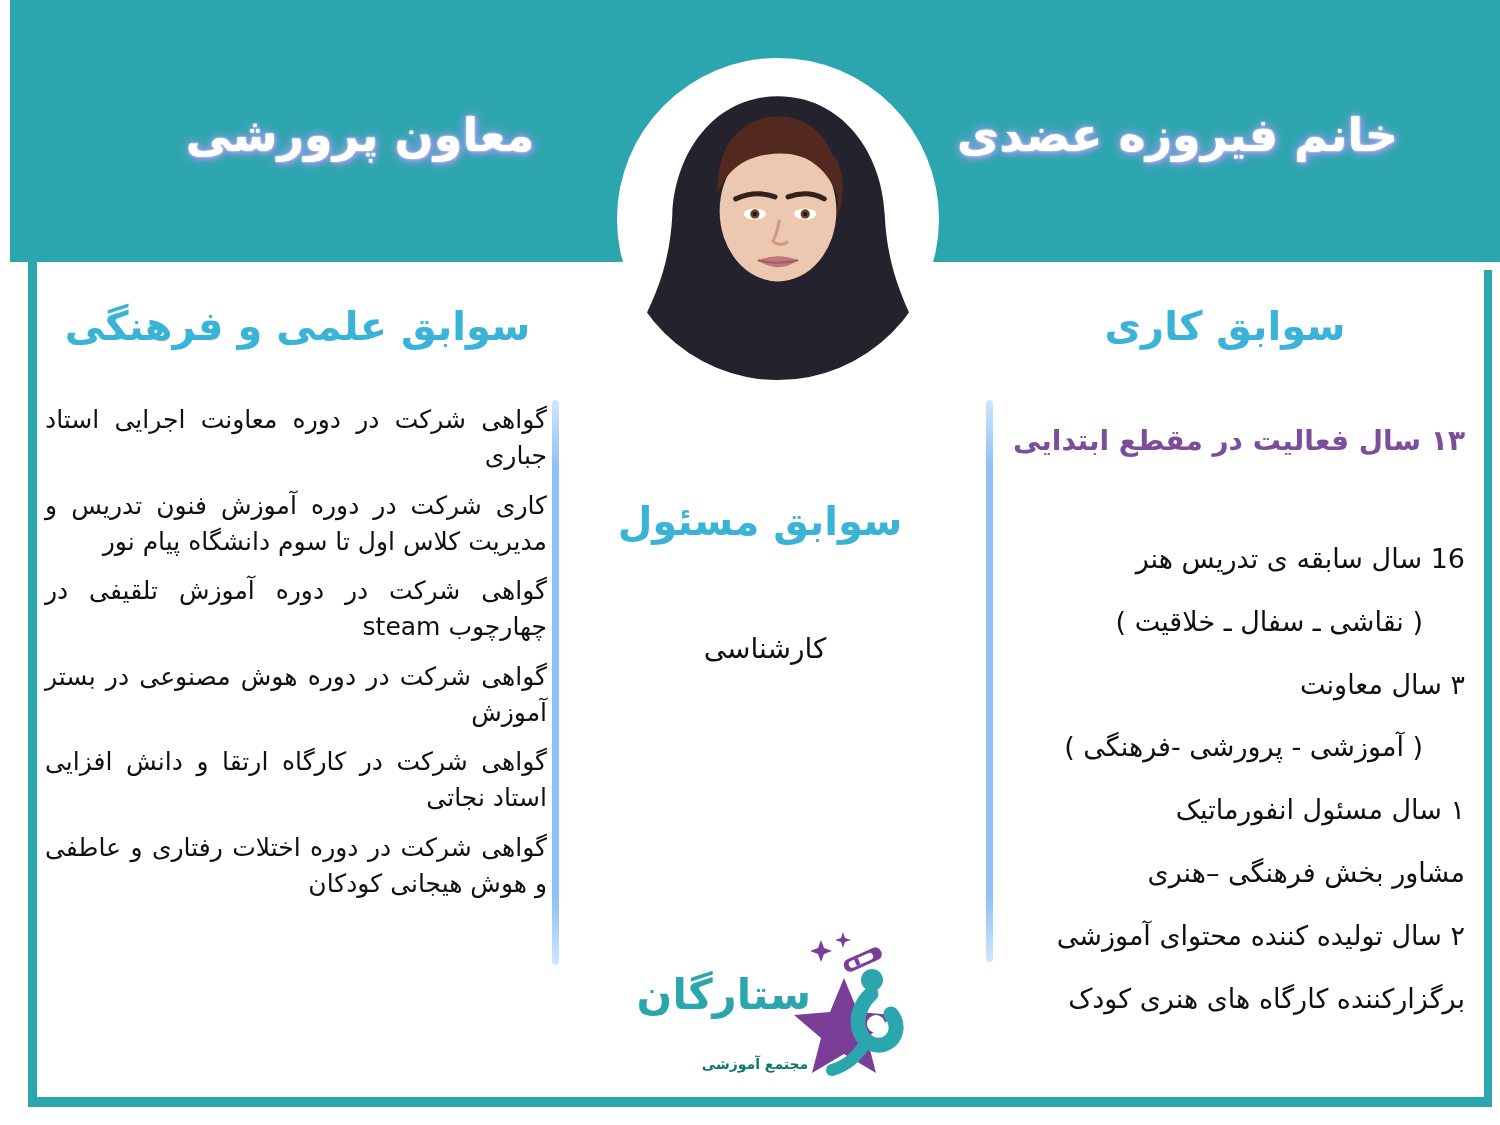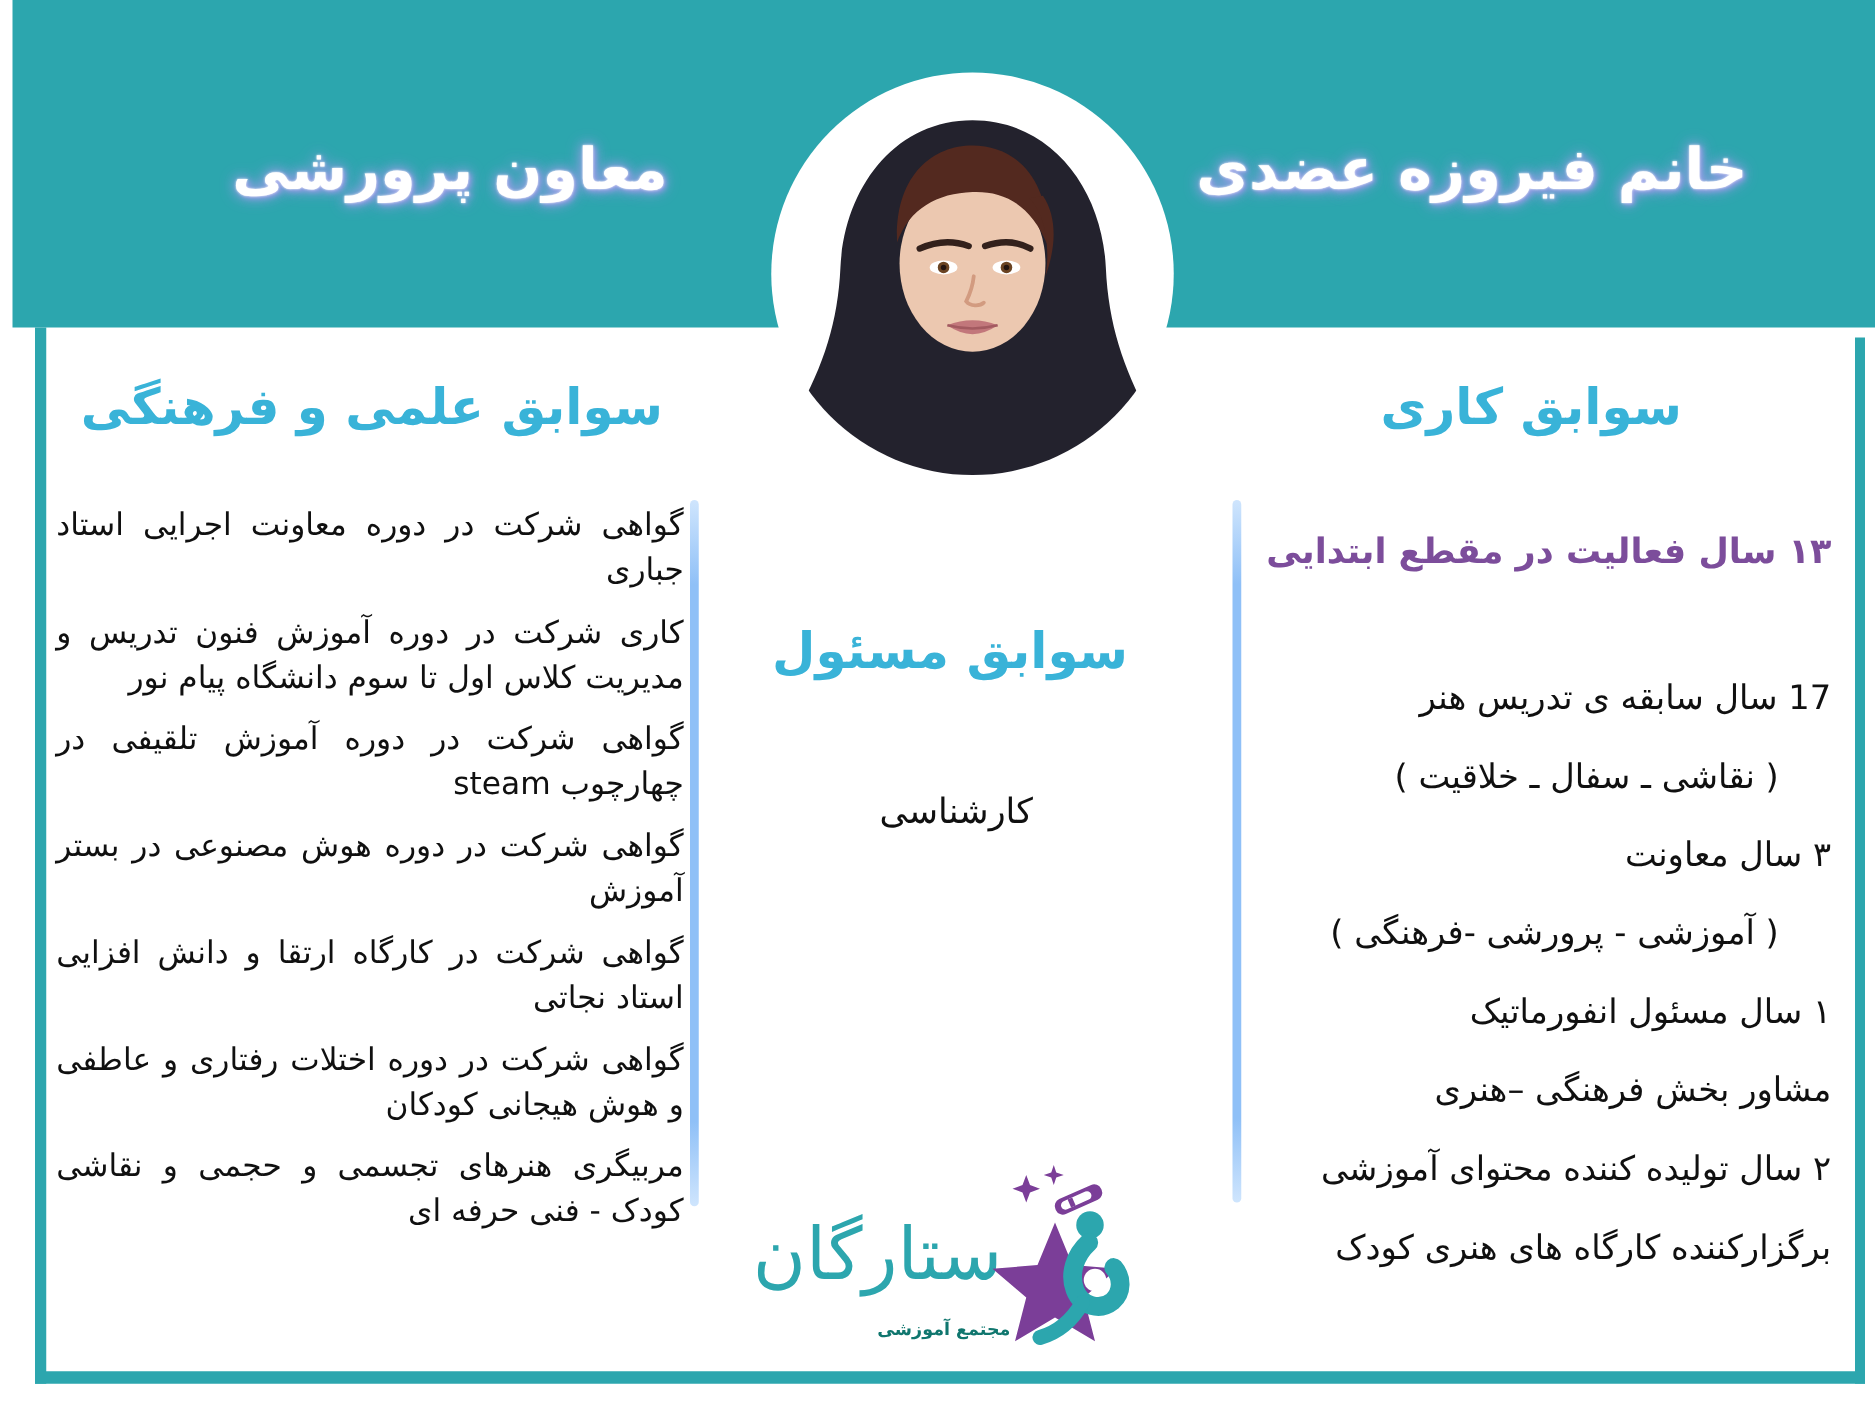--- a/index.html
+++ b/index.html
@@ -44,22 +44,22 @@
     color:#101010;direction:rtl;}
 
   
   .work-highlight{position:absolute;left:1005px;top:424px;width:460px;direction:rtl;text-align:right;
     font-size:28px;font-weight:bold;color:#7C4D9B;}
   .work-list{position:absolute;left:1005px;top:540px;width:460px;direction:rtl;}
   .work-item{font-size:27px;color:#101010;text-align:right;margin-bottom:25px;line-height:1.4;}
   .work-item.indent{padding-right:42px;}
 
   
-  .logo-word{position:absolute;left:593px;top:972px;width:218px;text-align:center;font-size:58px;
-    font-weight:normal;color:#2CA6AE;direction:rtl;line-height:1.1;}
+  .logo-word{position:absolute;left:593px;top:972px;width:218px;font-size:42px;
+    font-weight:bold;color:#2CA6AE;direction:rtl;line-height:1.1;}
   .logo-sub{position:absolute;left:676px;top:1056px;width:158px;text-align:center;font-size:14px;
     font-weight:bold;color:#0f766e;direction:rtl;letter-spacing:1px;}
   .logo-star-svg{position:absolute;left:788px;top:930px;width:125px;height:168px;}
 </style>
 </head>
 <body>
 
 <div class="page">
 
   <div class="banner"></div>
@@ -93,30 +93,29 @@
   <div class="blue-line blue-line-right"></div>
 
   <div class="col-heading heading-left">سوابق علمی و فرهنگی</div>
   <div class="cert-list">
     <div class="cert-item">گواهی شرکت در دوره معاونت اجرایی استاد جباری</div>
     <div class="cert-item">کاری شرکت در دوره آموزش فنون تدریس و مدیریت کلاس اول تا سوم دانشگاه پیام نور</div>
     <div class="cert-item">گواهی شرکت در دوره آموزش تلقیفی در چهارچوب steam</div>
     <div class="cert-item">گواهی شرکت در دوره هوش مصنوعی در بستر آموزش</div>
     <div class="cert-item">گواهی شرکت در کارگاه ارتقا و دانش افزایی استاد نجاتی</div>
     <div class="cert-item">گواهی شرکت در دوره اختلات رفتاری و عاطفی و هوش هیجانی کودکان</div>
-    <div class="cert-item">مربیگری هنرهای تجسمی و حجمی و نقاشی کودک - فنی حرفه ای</div>
   </div>
 
   <div class="col-heading heading-mid">سوابق مسئول</div>
   <div class="degree">کارشناسی</div>
 
   <div class="col-heading heading-right">سوابق کاری</div>
   <div class="work-highlight">۱۳ سال فعالیت در مقطع ابتدایی</div>
   <div class="work-list">
-    <div class="work-item">17 سال سابقه ی تدریس هنر</div>
+    <div class="work-item">16 سال سابقه ی تدریس هنر</div>
     <div class="work-item indent">( نقاشی ـ سفال ـ خلاقیت )</div>
     <div class="work-item">۳ سال معاونت</div>
     <div class="work-item indent">( آموزشی - پرورشی -فرهنگی )</div>
     <div class="work-item">۱ سال مسئول انفورماتیک</div>
     <div class="work-item">مشاور بخش فرهنگی –هنری</div>
     <div class="work-item">۲ سال تولیده کننده محتوای آموزشی</div>
     <div class="work-item">برگزارکننده کارگاه های هنری کودک</div>
   </div>
 
   <div class="logo-word">ستارگان</div>

